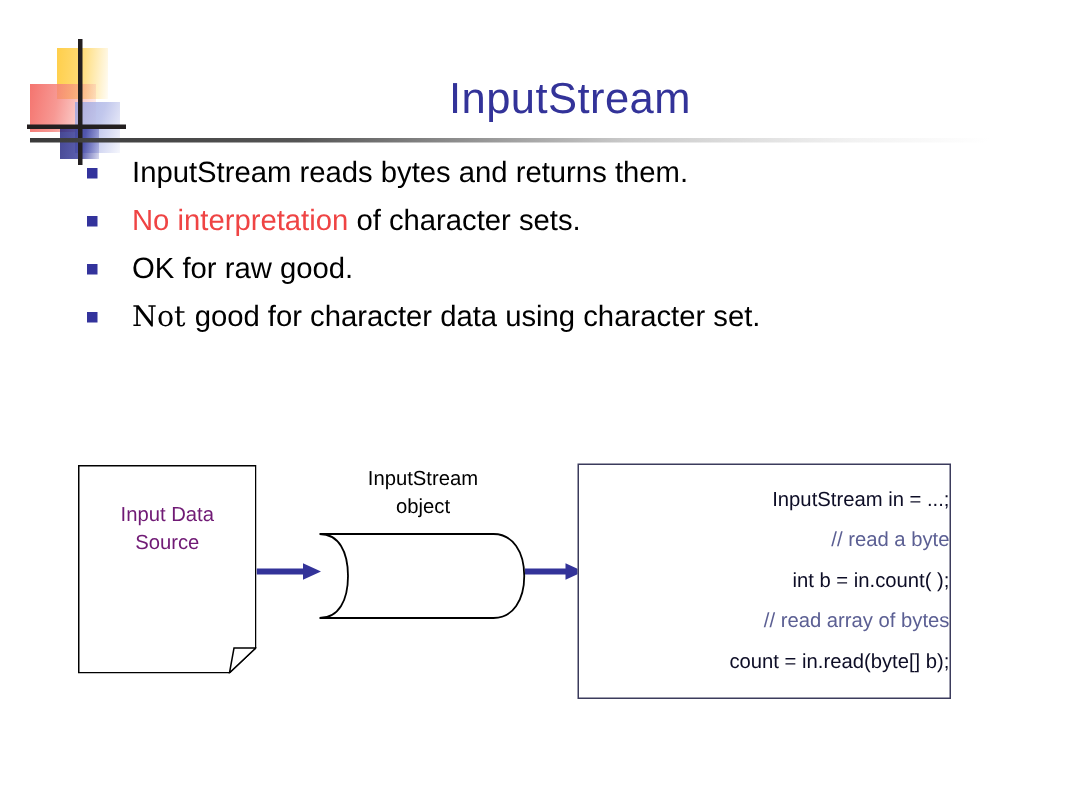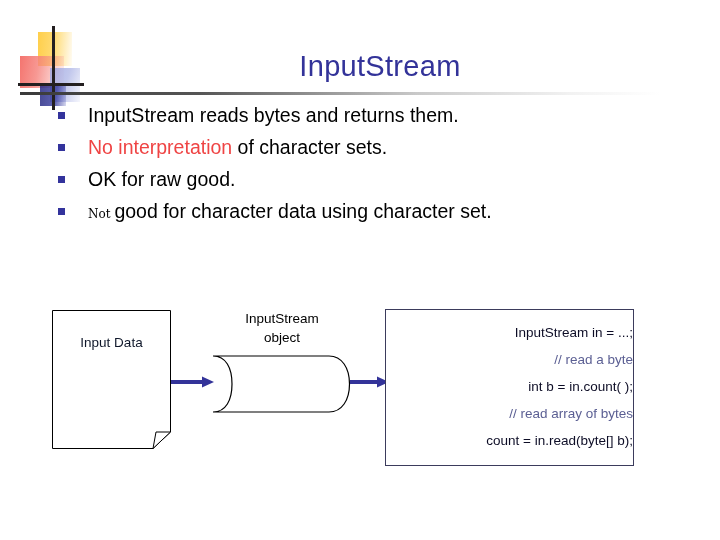--- a/index.html
+++ b/index.html
@@ -106,21 +106,21 @@
   }
   .bullet-mark {
     position: absolute;
     left: 6px;
     top: 13px;
     width: 7px;
     height: 7px;
     background: #33339c;
   }
   .t-red   { color: #ef4444; }
-  .t-mono  { font-family: "DejaVu Serif", serif; font-size: 12px; }
+  .t-mono  { font-family: "DejaVu Serif", serif; font-size: 19px; }
 
   
   #diagram {
     position: absolute;
     left: 0;
     top: 295px;
     width: 720px;
     height: 200px;
   }
 
@@ -134,21 +134,21 @@
   }
   #doc-shape svg { display: block; }
   #doc-label {
     position: absolute;
     left: 52px;
     top: 38px;
     width: 119px;
     text-align: center;
     font-size: 13.5px;
     line-height: 19px;
-    color: #0f172a;
+    color: #701a75;
   }
 
   
   #tape-shape {
     position: absolute;
     left: 211px;
     top: 60px;
     width: 140px;
     height: 58px;
   }
@@ -239,20 +239,21 @@
   <div id="diagram">
 
     <div id="doc-shape">
       <svg width="119" height="139" viewBox="0 0 119 139" xmlns="http://www.w3.org/2000/svg">
         <path d="M0.5 0.5 H118.5 V122 L101 138.5 H0.5 Z" fill="#ffffff" stroke="#000000" stroke-width="1"></path>
         <path d="M101 138.5 L104 122 L118.5 122 Z" fill="#ffffff" stroke="#000000" stroke-width="1"></path>
       </svg>
     </div>
     <div id="doc-label">
       <div>Input Data</div>
+      <div>Source</div>
     </div>
 
     <div class="arrow" id="arrow-1">
       <svg width="44" height="12" viewBox="0 0 44 12" xmlns="http://www.w3.org/2000/svg">
         <line x1="0" y1="6" x2="33" y2="6" stroke="#333399" stroke-width="4"></line>
         <polygon points="31,0.5 43,6 31,11.5" fill="#333399"></polygon>
       </svg>
     </div>
 
     <div id="tape-shape">

